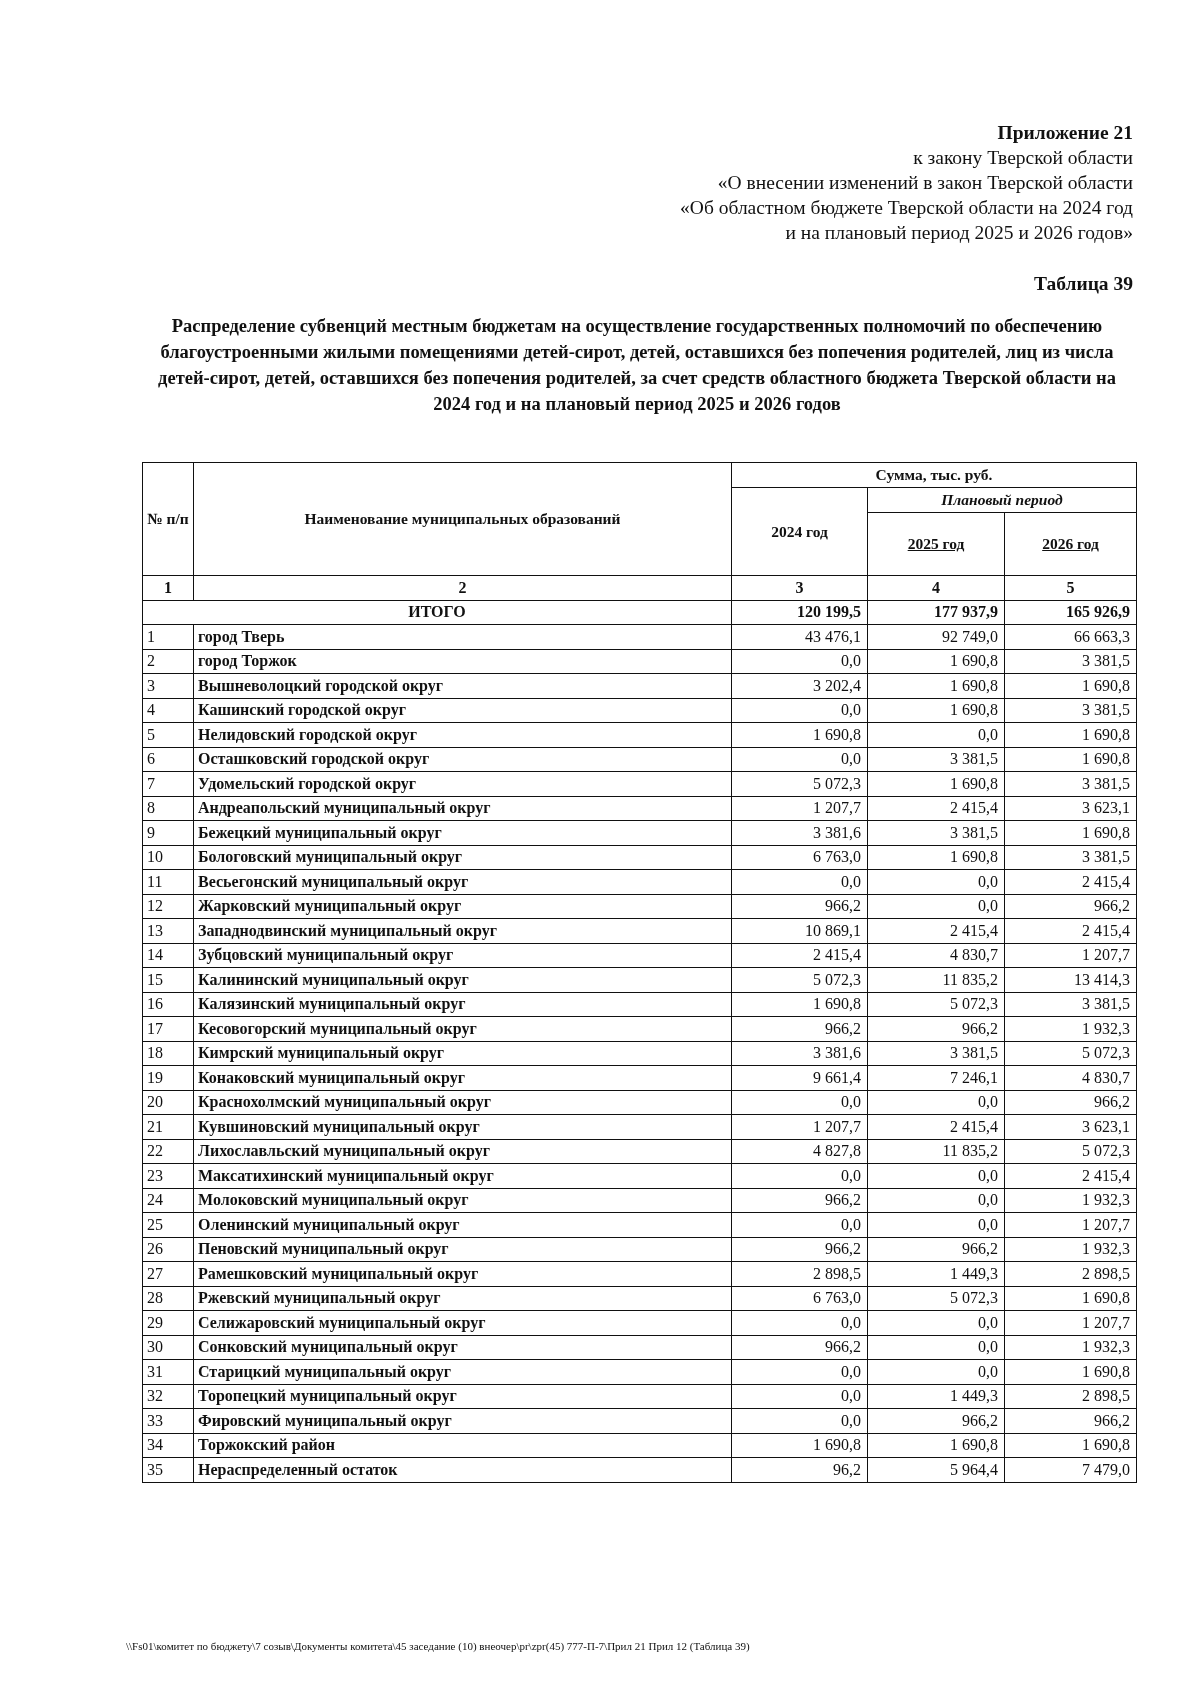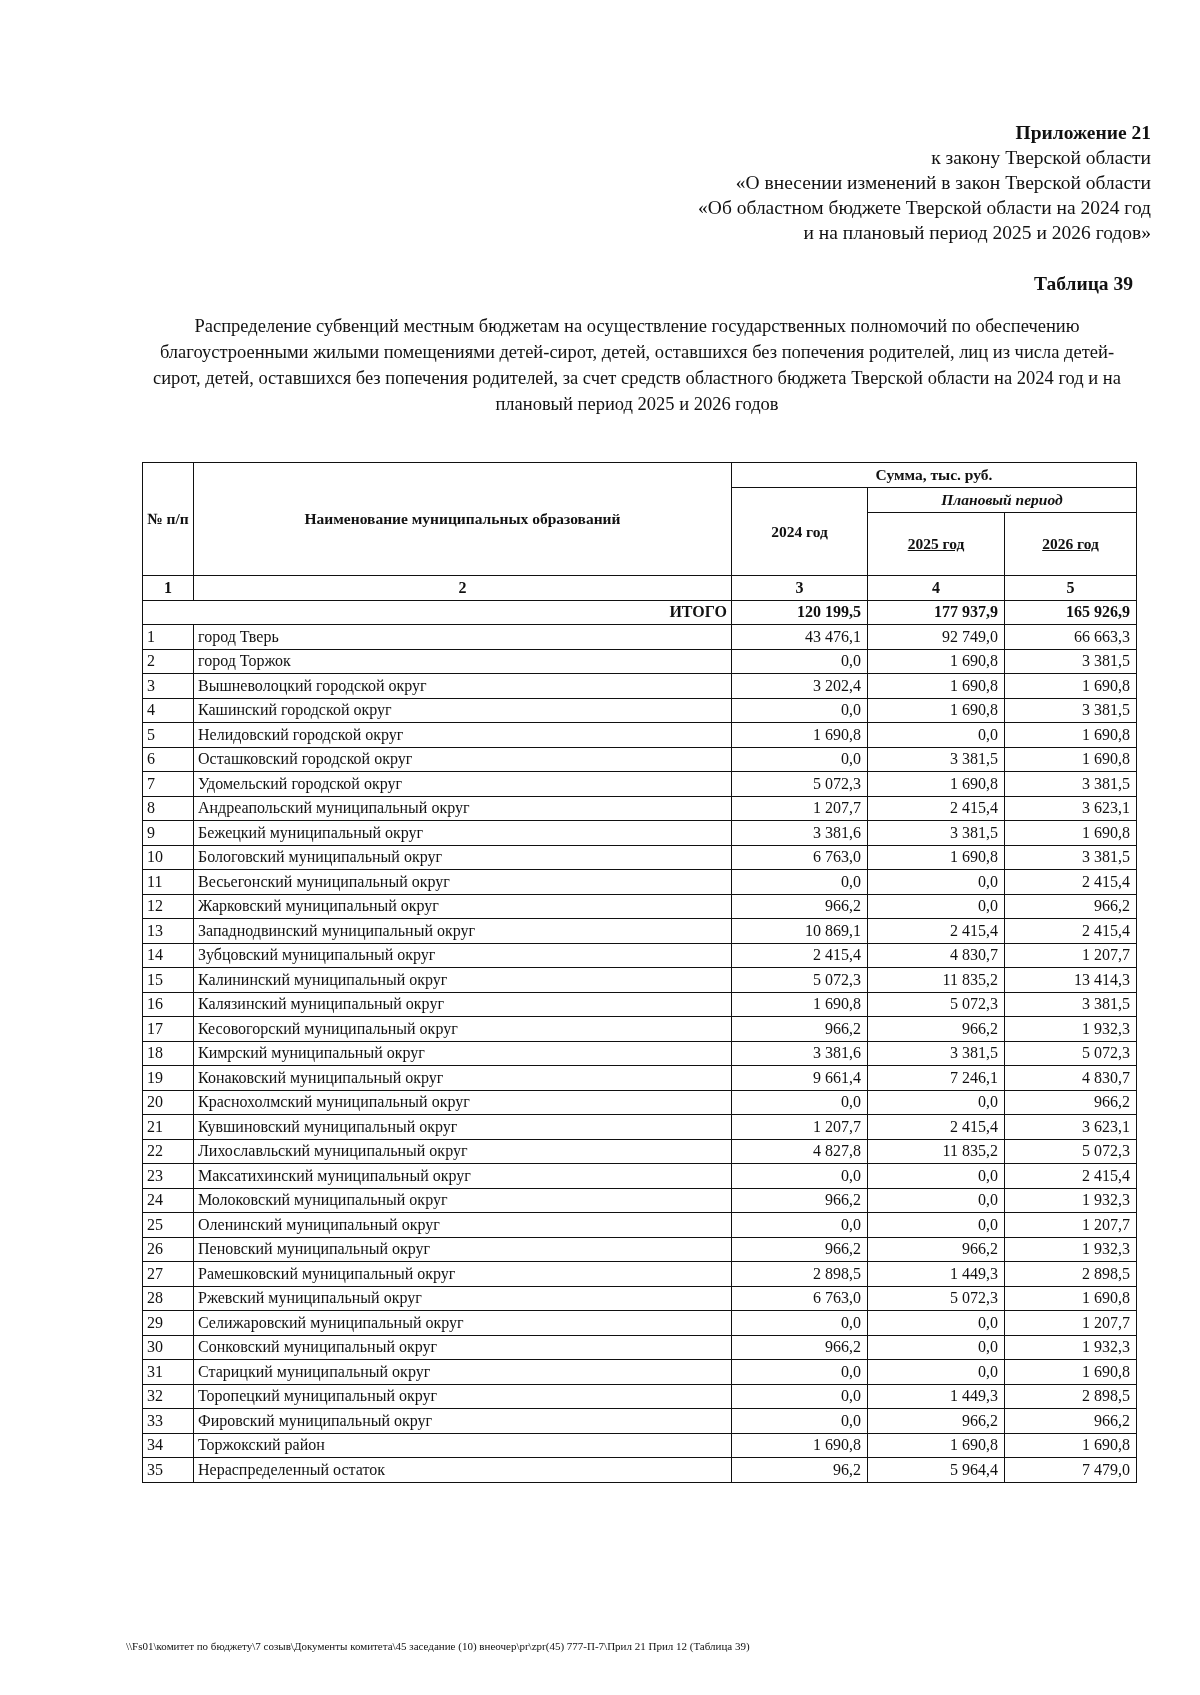--- a/index.html
+++ b/index.html
@@ -1,35 +1,35 @@
 <!DOCTYPE html>
 <html><head>
 <meta charset="utf-8">
 <style>
   html, body { margin: 0; padding: 0; background: #ffffff; }
   body { width: 1200px; height: 1695px; position: relative; overflow: hidden;
          font-family: "Liberation Serif", "DejaVu Serif", serif; color: #111; }
-  .appendix { position: absolute; right: 49px; top: 120px; text-align: right; font-size: 19.5px; line-height: 25px; }
+  .appendix { position: absolute; right: 67px; top: 120px; text-align: right; font-size: 19.5px; line-height: 25px; }
   .appendix .bold { font-weight: bold; }
   .table-label { position: absolute; right: 67px; top: 273px; font-size: 19.5px; font-weight: bold; }
   .doc-title { position: absolute; left: 140px; width: 994px; top: 313px; text-align: center;
-               font-size: 18.5px; font-weight: normal; line-height: 26px; }
+               font-size: 18.5px; font-weight: bold; line-height: 26px; }
   table.main { position: absolute; left: 142px; top: 462px; width: 994px; border-collapse: collapse;
                font-size: 16px; table-layout: fixed; }
   table.main td, table.main th { border: 1.5px solid #111; padding: 0 4px; height: 23.5px; line-height: 20px; }
   table.main th { font-weight: bold; font-size: 15.5px; }
   .c-num { width: 43px; text-align: left; }
-  .c-name { width: 527px; text-align: left; }
+  .c-name { width: 527px; text-align: left; font-weight: bold; }
   .c-val { text-align: right; padding-right: 6px !important; }
   .hdr-sum { height: 24px !important; }
   .hdr-plan { height: 24px !important; font-style: italic; }
   .hdr-main { height: 62px !important; text-decoration: underline; }
   .colnum td { text-align: center; font-weight: bold; }
   .itogo td { font-weight: bold; }
-  .itogo .lbl { text-align: right; }
+  .itogo .lbl { text-align: center; }
   .footer { position: absolute; left: 126px; top: 1640px; font-size: 11px; white-space: nowrap; }
 </style>
 </head>
 <body>
 
 <div class="appendix">
   <div class="bold">Приложение 21</div>
   <div>к закону Тверской области</div>
   <div>«О внесении изменений в закон Тверской области</div>
   <div>«Об областном бюджете Тверской области на 2024 год</div>

